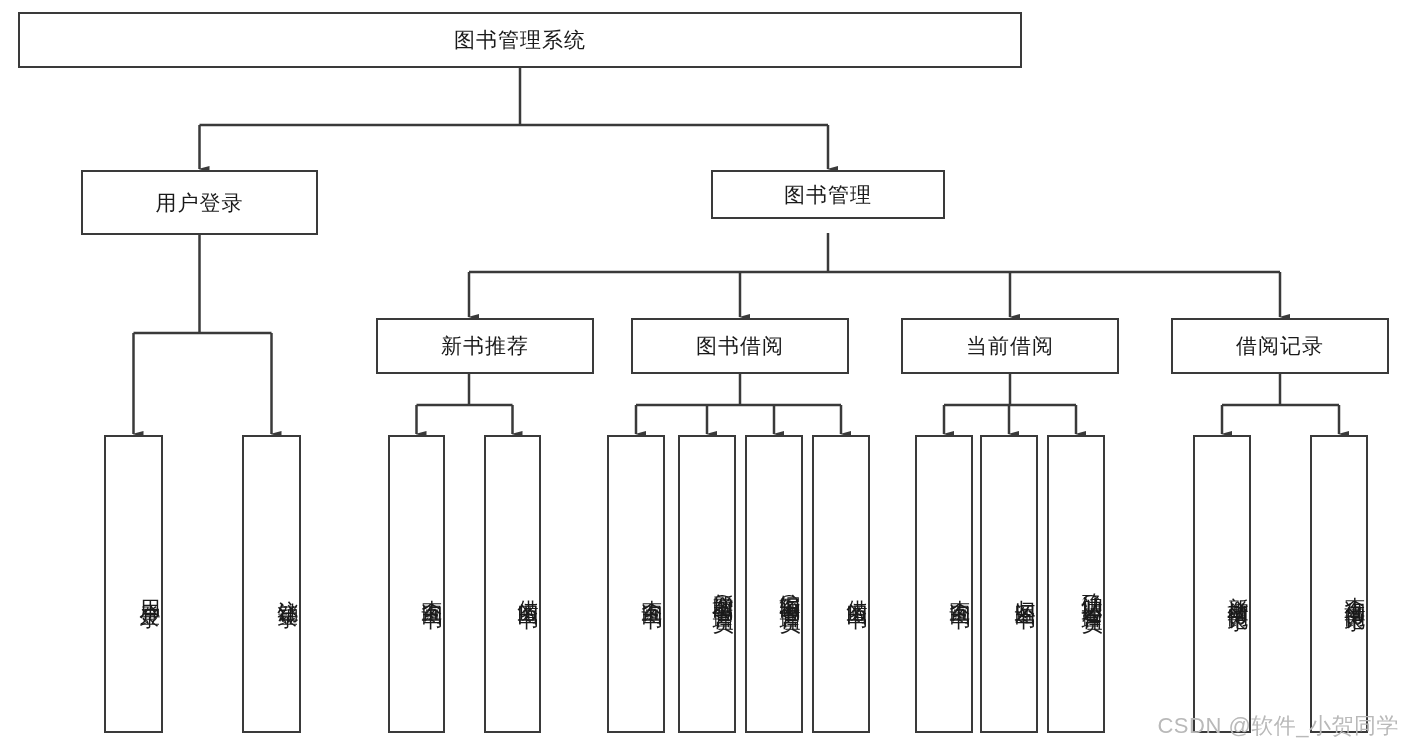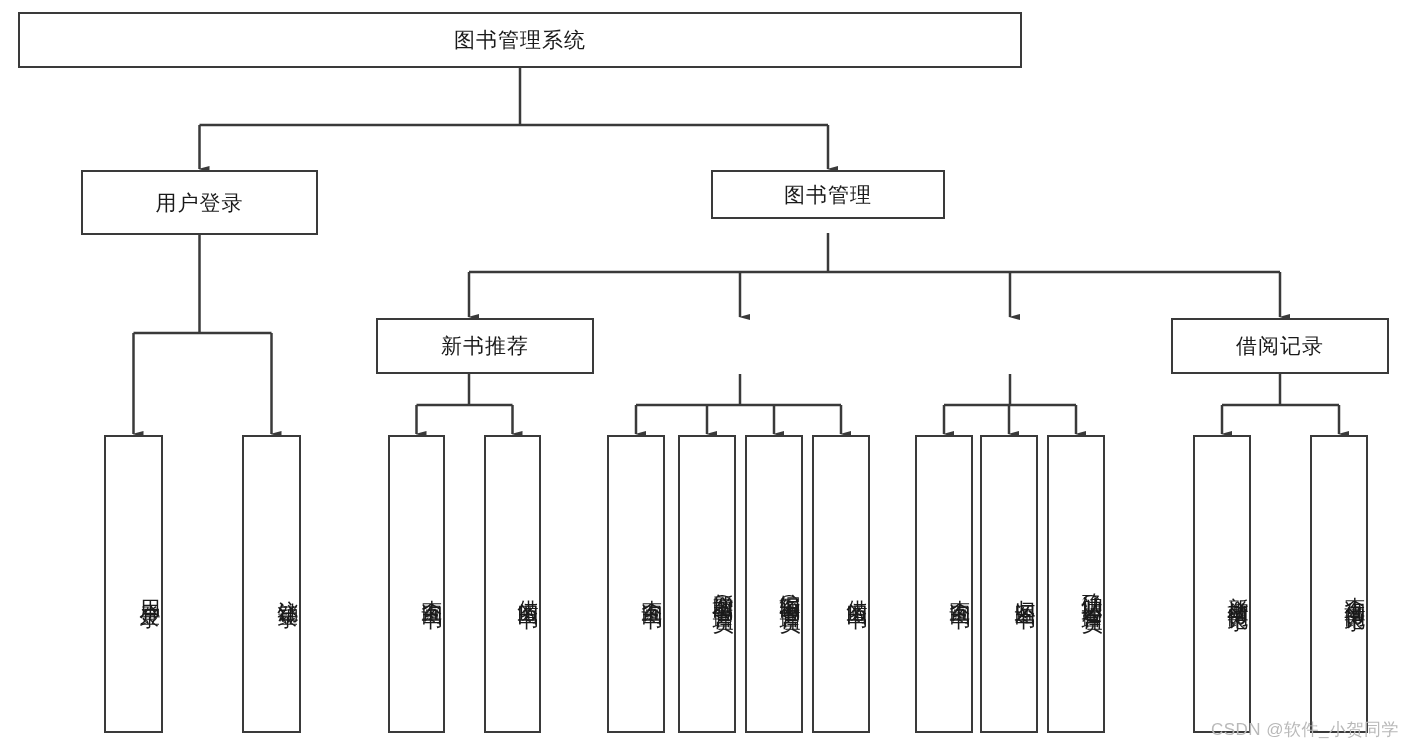--- a/index.html
+++ b/index.html
@@ -7,21 +7,21 @@
        font-family:"Liberation Sans","DejaVu Sans",sans-serif;}
   #canvas{position:relative;width:1405px;height:747px;background:#ffffff;}
   svg.wires{position:absolute;left:0;top:0;width:1405px;height:747px;}
   .node{position:absolute;box-sizing:border-box;background:#ffffff;
         border:2.5px solid #3a3a3a;display:flex;align-items:center;
         justify-content:center;color:#1a1a1a;}
   .node.h{font-size:21px;letter-spacing:1px;}
   .node.v{writing-mode:vertical-rl;text-orientation:upright;
           font-size:21px;letter-spacing:3px;padding-top:10px;
           align-items:flex-start;justify-content:center;line-height:1.05;}
-  .watermark{position:absolute;right:6px;bottom:6px;font-size:17px;
+  .watermark{position:absolute;right:6px;bottom:6px;font-size:22px;
              color:#b9b9b9;white-space:nowrap;letter-spacing:0.5px;}
 </style>
 </head>
 <body>
 
 <div id="canvas">
 
   <svg class="wires" viewBox="0 0 1405 747" xmlns="http://www.w3.org/2000/svg">
     <defs>
       <marker id="arw" markerWidth="10" markerHeight="11" refX="3" refY="10" orient="auto" markerUnits="userSpaceOnUse">
@@ -64,20 +64,22 @@
         <path d="M1339,405 L1339,434" marker-end="url(#arw)"></path>
       </g>
   </svg>
 
   <div class="node h" style="left: 18px; top: 12px; width: 1004px; height: 56px;">图书管理系统</div>
 
   <div class="node h" style="left: 81px; top: 170px; width: 237px; height: 65px;">用户登录</div>
   <div class="node h" style="left: 711px; top: 170px; width: 234px; height: 49px;">图书管理</div>
 
   <div class="node h" style="left: 360px; top: 318px; width: 218px; height: 56px; margin-left: 16px;">新书推荐</div>
+  <div class="node h" style="left: 631px; top: 318px; width: 218px; height: 56px;">图书借阅</div>
+  <div class="node h" style="left: 901px; top: 318px; width: 218px; height: 56px;">当前借阅</div>
   <div class="node h" style="left: 1171px; top: 318px; width: 218px; height: 56px;">借阅记录</div>
 
   <div class="node v" style="left: 104px; top: 435px; width: 59px; height: 298px;">用户登录</div>
   <div class="node v" style="left: 242px; top: 435px; width: 59px; height: 298px;">注销登录</div>
   <div class="node v" style="left: 388px; top: 435px; width: 57px; height: 298px;">查询图书</div>
   <div class="node v" style="left: 484px; top: 435px; width: 57px; height: 298px;">借阅图书</div>
   <div class="node v" style="left: 607px; top: 435px; width: 58px; height: 298px;">查询图书</div>
   <div class="node v" style="left: 678px; top: 435px; width: 58px; height: 298px;">新增图书（管理员）</div>
   <div class="node v" style="left: 745px; top: 435px; width: 58px; height: 298px;">编辑图书（管理员）</div>
   <div class="node v" style="left: 812px; top: 435px; width: 58px; height: 298px;">借阅图书</div>

